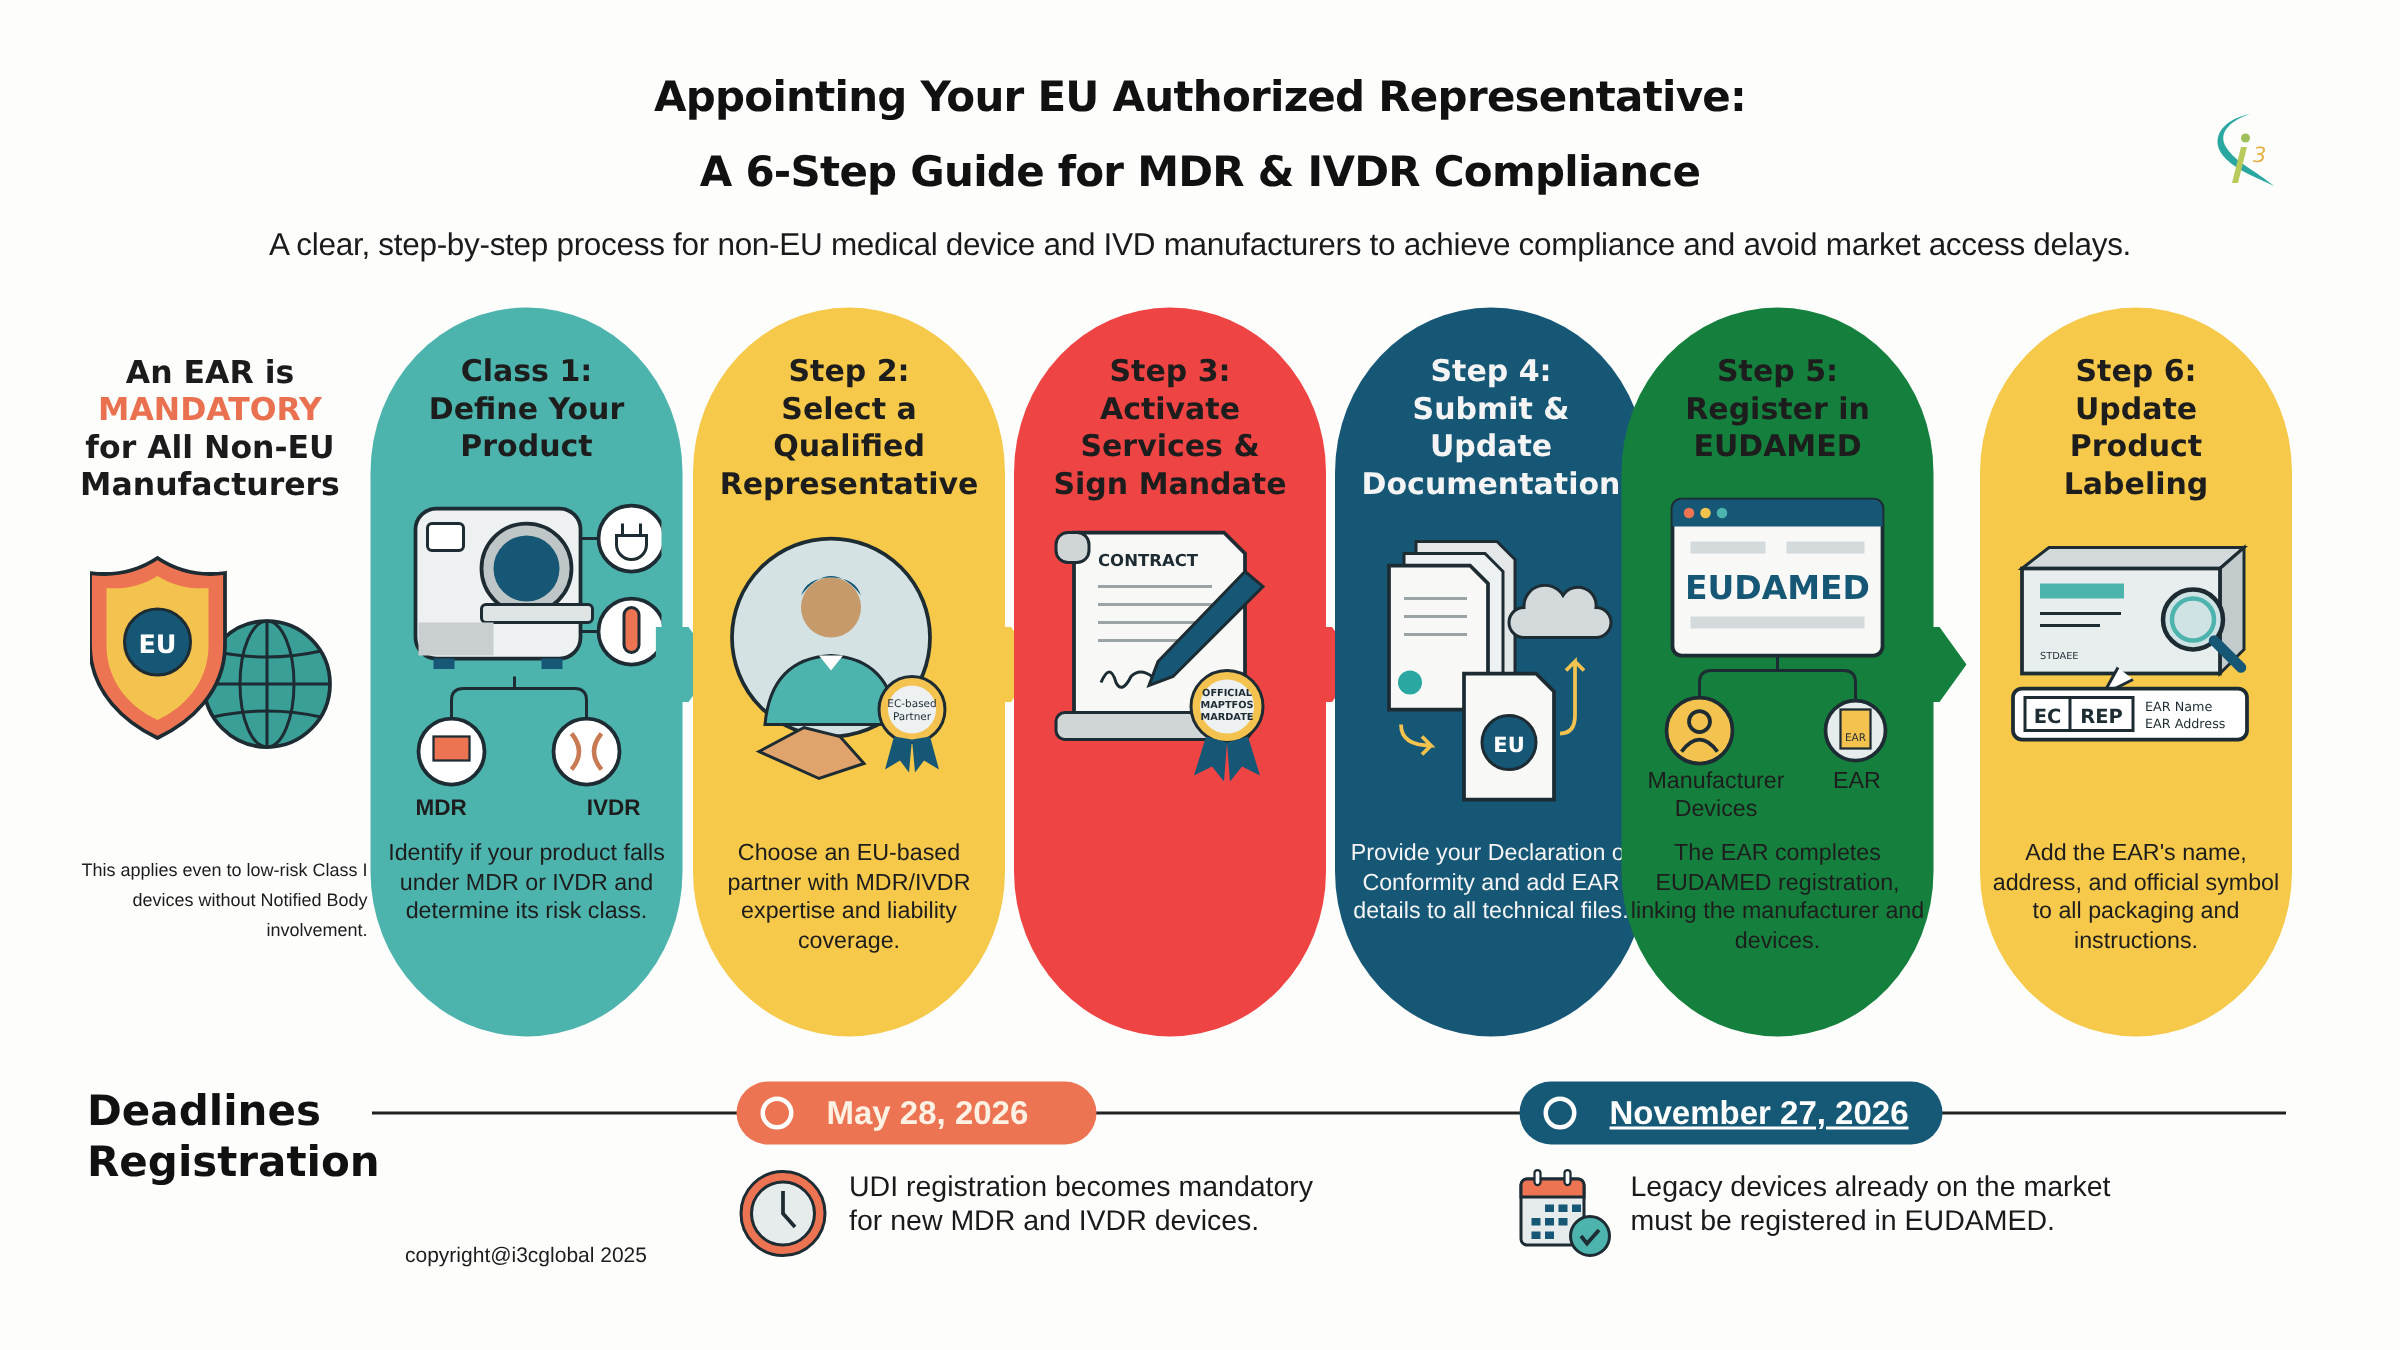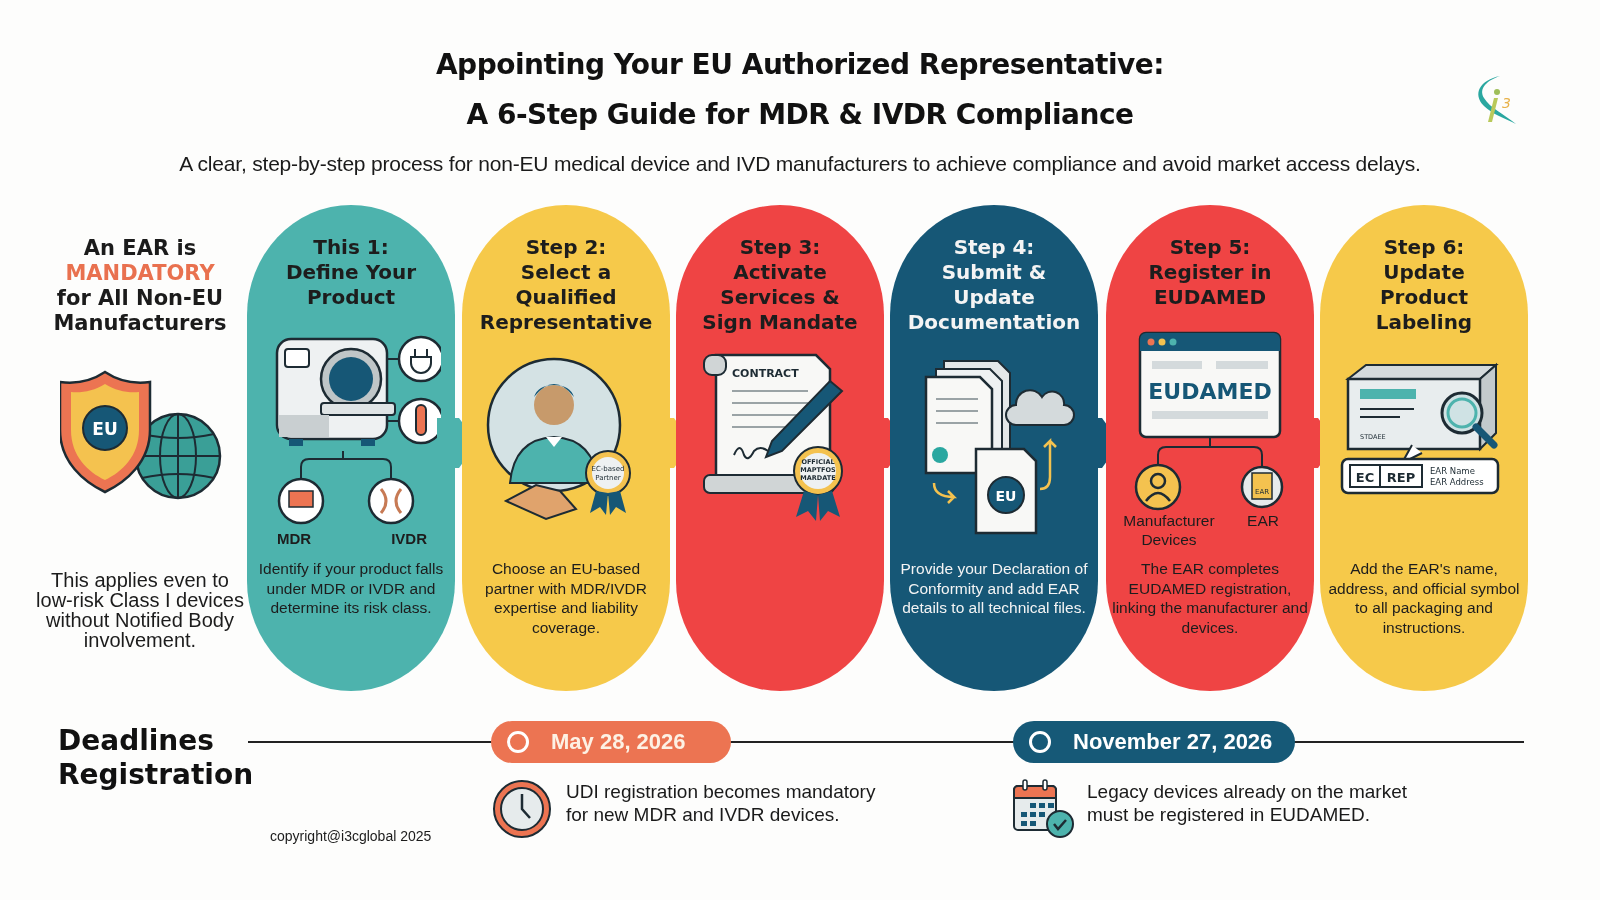--- a/index.html
+++ b/index.html
@@ -9,42 +9,42 @@
   .title { position: absolute; left: 0; top: 40px; width: 1600px; text-align: center;
     font-family: "DejaVu Sans", sans-serif; font-weight: bold; font-size: 28px; line-height: 50px; color: #111; letter-spacing: -0.5px; }
   .subtitle { position: absolute; left: 0; top: 152px; width: 1600px; text-align: center;
     font-size: 21px; color: #1a1a1a; letter-spacing: -0.2px; }
   .logo { position: absolute; left: 1470px; top: 72px; width: 50px; height: 56px; }
 
   .intro { position: absolute; left: 45px; top: 236px; width: 190px; text-align: center; }
   .intro-head { font-family: "DejaVu Sans", sans-serif; font-weight: bold; font-size: 21px; line-height: 25px; color: #1b1b1b; }
   .intro-head .hl { color: #e9714f; display: block; }
   .intro-icon { position: absolute; left: 15px; top: 130px; width: 165px; height: 145px; }
-  .intro-note { position: absolute; left: -10px; top: 334px; width: 210px; font-size: 20px; line-height: 20px; text-align: center; }
+  .intro-note { position: absolute; left: -10px; top: 334px; width: 210px; font-size: 12px; line-height: 20px; text-align: right; }
 
   .steps { position: absolute; left: 247px; top: 205px; width: 1310px; height: 486px; }
   .step { position: absolute; top: 0; width: 208px; height: 486px; border-radius: 104px / 110px; }
   .step::after { content: ""; position: absolute; right: -22px; top: 213px; width: 40px; height: 50px;
     background: inherit; clip-path: polygon(0 0, 55% 0, 100% 50%, 55% 100%, 0 100%); }
   .step.last::after { display: none; }
   .step-title { position: absolute; left: 0; top: 30px; width: 100%; text-align: center;
     font-family: "DejaVu Sans", sans-serif; font-weight: bold; font-size: 20px; line-height: 25px; }
   .step-illus { position: absolute; left: 14px; top: 124px; width: 180px; height: 200px; }
   .step-desc { position: absolute; left: 6px; top: 354px; width: 196px; text-align: center; font-size: 15.5px; line-height: 19.5px; }
   .dark-text { color: #1d1d1d; }
   .light-text { color: #f4f4f4; }
 
   .udi-head { position: absolute; left: 58px; top: 724px; font-family: "DejaVu Sans", sans-serif; font-weight: bold; font-size: 28px; line-height: 34px; color: #111; }
   .timeline { position: absolute; left: 248px; top: 741px; width: 1276px; height: 2px; background: #222; }
   .pill { position: absolute; top: 721px; height: 42px; border-radius: 21px; display: flex; align-items: center; padding-left: 16px; color: #fff;
     font-size: 22px; font-weight: bold; }
   .pill .ring { width: 22px; height: 22px; border: 3px solid #fff; border-radius: 50%; margin-right: 22px; }
   .pill1 { left: 491px; width: 240px; background: #ec7452; }
   .pill1 span { color: #fdf1e4; }
-  .pill2 { left: 1013px; width: 282px; background: #165977; }
+  .pill2 { left: 1013px; width: 282px; background: #165977; text-decoration: underline; }
   .deadline-text { position: absolute; font-size: 19px; line-height: 23px; color: #1a1a1a; }
   .dl-icon { position: absolute; }
   .copyright { position: absolute; left: 258px; top: 828px; font-size: 14px; color: #1c1c1c; margin-left: 12px; }
 </style>
 </head>
 <body>
 
 <div class="title">
   <div>Appointing Your EU Authorized Representative:</div>
   <div>A 6-Step Guide for MDR &amp; IVDR Compliance</div>
@@ -77,21 +77,21 @@
     <circle cx="45" cy="62" r="22" fill="#165776" stroke="#1d2b33" stroke-width="2"></circle>
     <text x="45" y="69" text-anchor="middle" fill="#fff" font-size="17" font-family="DejaVu Sans, sans-serif" font-weight="bold">EU</text>
   </svg>
   <div class="intro-note">This applies even to low-risk Class I devices without Notified Body involvement.</div>
 </div>
 
 <div class="steps">
 
   <div class="step dark-text" style="left:0; background:#4db3ad;">
     <div class="step-title">
-      <div>This 1:</div>
+      <div>Class 1:</div>
       <div>Define Your</div>
       <div>Product</div>
     </div>
     <svg class="step-illus" viewBox="0 0 180 200">
       <rect x="16" y="10" width="110" height="100" rx="14" fill="#eef1f2" stroke="#1d2b33" stroke-width="2.5"></rect>
       <rect x="24" y="20" width="24" height="18" rx="3" fill="#fff" stroke="#1d2b33" stroke-width="2"></rect>
       <circle cx="90" cy="50" r="30" fill="#bfc6c8" stroke="#1d2b33" stroke-width="2.5"></circle>
       <circle cx="90" cy="50" r="22" fill="#165776"></circle>
       <rect x="60" y="74" width="74" height="12" rx="3" fill="#dfe4e5" stroke="#1d2b33" stroke-width="2"></rect>
       <rect x="18" y="86" width="50" height="22" fill="#c9cfd1"></rect>
@@ -184,21 +184,21 @@
       <path d="M72 94 h48 l12 12 v72 h-60Z" fill="#f8f8f6" stroke="#1d2b33" stroke-width="2.5"></path>
       <circle cx="102" cy="140" r="18" fill="#165776" stroke="#1d2b33" stroke-width="2"></circle>
       <text x="102" y="146" text-anchor="middle" fill="#fff" font-size="14" font-weight="bold" font-family="DejaVu Sans, sans-serif">EU</text>
       <path d="M112 50 a14 14 0 0 1 26 -8 a12 12 0 0 1 22 8 a10 10 0 0 1 0 20 h-48 a10 10 0 0 1 0 -20Z" fill="#d4dadc" stroke="#1d2b33" stroke-width="2"></path>
       <path d="M136 134 q10 0 10 -12 v-36 l-6 6 m6 -6 l6 6" fill="none" stroke="#f4c24f" stroke-width="2.5"></path>
       <path d="M30 128 q0 14 20 14 l-6 -6 m6 6 l-6 6" fill="none" stroke="#f4c24f" stroke-width="2.5"></path>
     </svg>
     <div class="step-desc">Provide your Declaration of Conformity and add EAR details to all technical files.</div>
   </div>
 
-  <div class="step dark-text" style="left:859px; background:#ef4444;">
+  <div class="step dark-text" style="left:834px; background:#15803d;">
     <div class="step-title">
       <div>Step 5:</div>
       <div>Register in</div>
       <div>EUDAMED</div>
     </div>
     <svg class="step-illus" viewBox="0 0 180 200" style="top:124px;">
       <rect x="20" y="4" width="140" height="104" rx="6" fill="#f8f8f6" stroke="#1d2b33" stroke-width="2.5"></rect>
       <path d="M20 10 a6 6 0 0 1 6 -6 h128 a6 6 0 0 1 6 6 v12 h-140Z" fill="#165776"></path>
       <circle cx="31" cy="13" r="3.5" fill="#ec7452"></circle>
       <circle cx="42" cy="13" r="3.5" fill="#f4c24f"></circle>

